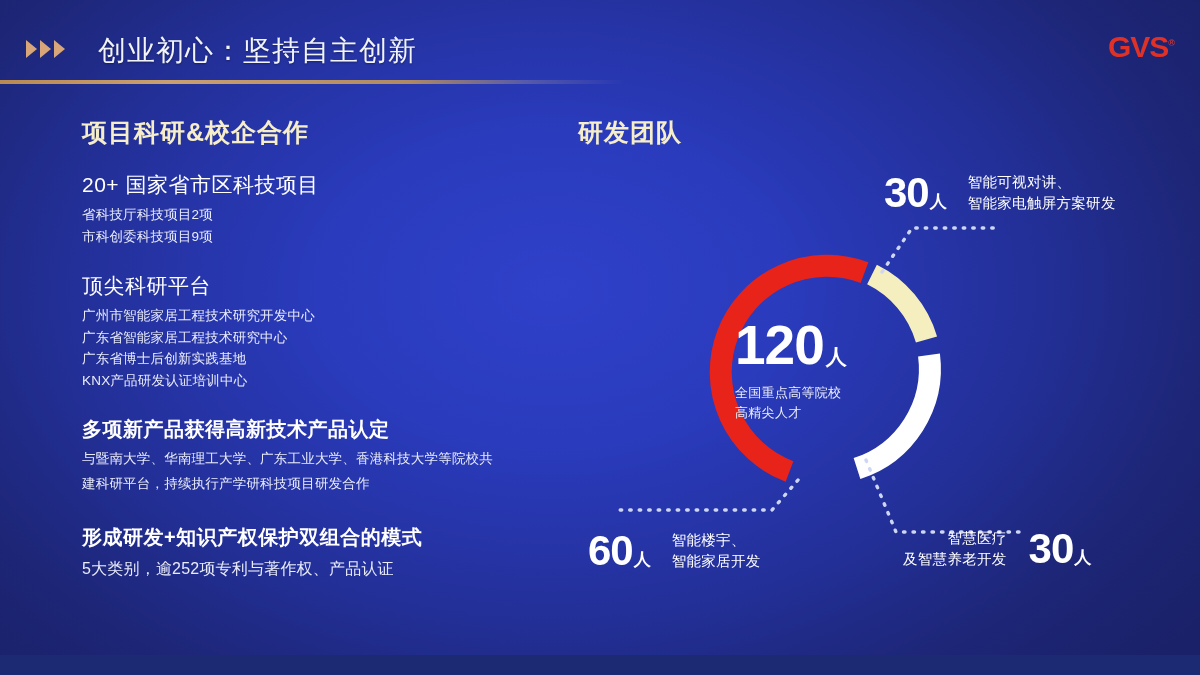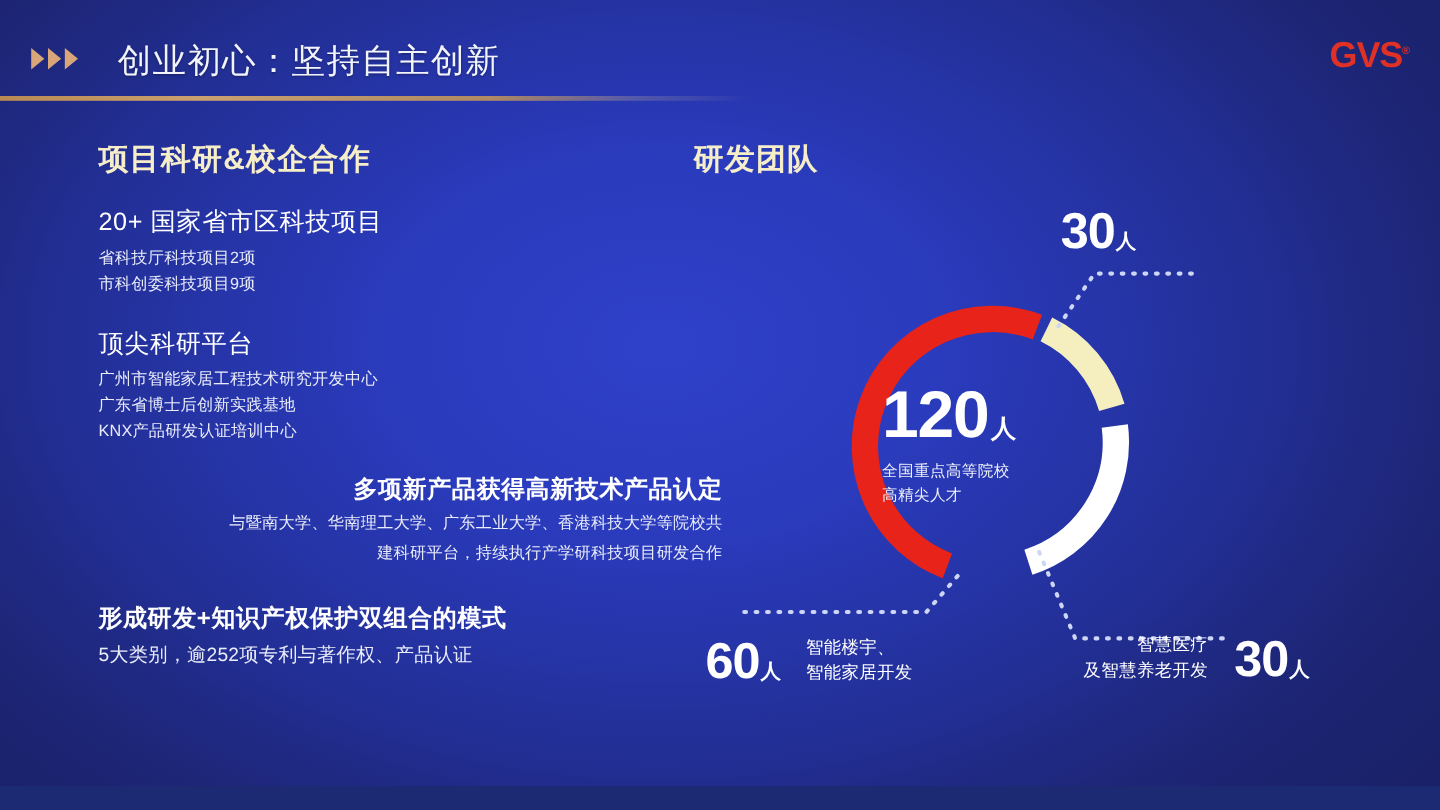--- a/index.html
+++ b/index.html
@@ -53,21 +53,21 @@
     font-size:21px; color:#ffffff; font-weight:400;
     letter-spacing:.5px; margin-bottom:5px; white-space:nowrap;
   }
   .block-title.bold{ font-weight:bold; font-size:20px; }
   .block-line{
     font-size:13.5px; color:#e9ecfa; line-height:1.62;
     letter-spacing:.2px; white-space:nowrap;
   }
   #blk-0{ margin-bottom:24px; }
   #blk-1{ margin-bottom:24px; }
-  #blk-2{ margin-bottom:26px;text-align:right; }
+  #blk-2{ margin-bottom:26px; }
   #blk-2 .block-line{ line-height:1.85;font-family:Liberation Mono, monospace; }
   #blk-3 .block-title{ font-size:20px; font-weight:bold; }
   #blk-3 .block-line{ font-size:16px; }
 
   
   .right-head{
     position:absolute; left:578px; top:116px;
     font-size:25px; font-weight:bold; color:#f6eec9; letter-spacing:1px;
   }
   .chart-wrap{ position:absolute; left:560px; top:150px; width:620px; height:480px; }
@@ -125,20 +125,21 @@
 
     <div class="block" id="blk-0">
       <div class="block-title">20+ 国家省市区科技项目</div>
       <div class="block-line">省科技厅科技项目2项</div>
       <div class="block-line">市科创委科技项目9项</div>
     </div>
 
     <div class="block" id="blk-1">
       <div class="block-title">顶尖科研平台</div>
       <div class="block-line">广州市智能家居工程技术研究开发中心</div>
+      <div class="block-line">广东省智能家居工程技术研究中心</div>
       <div class="block-line">广东省博士后创新实践基地</div>
       <div class="block-line">KNX产品研发认证培训中心</div>
     </div>
 
     <div class="block" id="blk-2">
       <div class="block-title bold">多项新产品获得高新技术产品认定</div>
       <div class="block-line">与暨南大学、华南理工大学、广东工业大学、香港科技大学等院校共</div>
       <div class="block-line">建科研平台，持续执行产学研科技项目研发合作</div>
     </div>
 
@@ -168,20 +169,24 @@
   <div class="center-text">
     <div class="center-num"><span>120</span><span class="unit">人</span></div>
     <div class="center-sub">
       <div>全国重点高等院校</div>
       <div>高精尖人才</div>
     </div>
   </div>
 
   <div class="callout" id="callout-top">
     <div class="num"><span>30</span><span class="unit">人</span></div>
+    <div class="txt">
+      <div>智能可视对讲、</div>
+      <div>智能家电触屏方案研发</div>
+    </div>
   </div>
 
   <div class="callout" id="callout-bl">
     <div class="num"><span>60</span><span class="unit">人</span></div>
     <div class="txt">
       <div>智能楼宇、</div>
       <div>智能家居开发</div>
     </div>
   </div>
 

